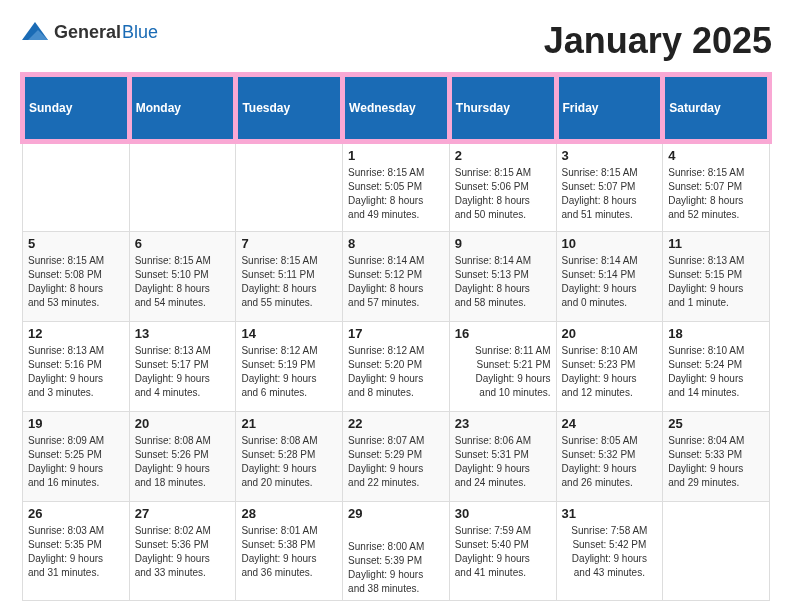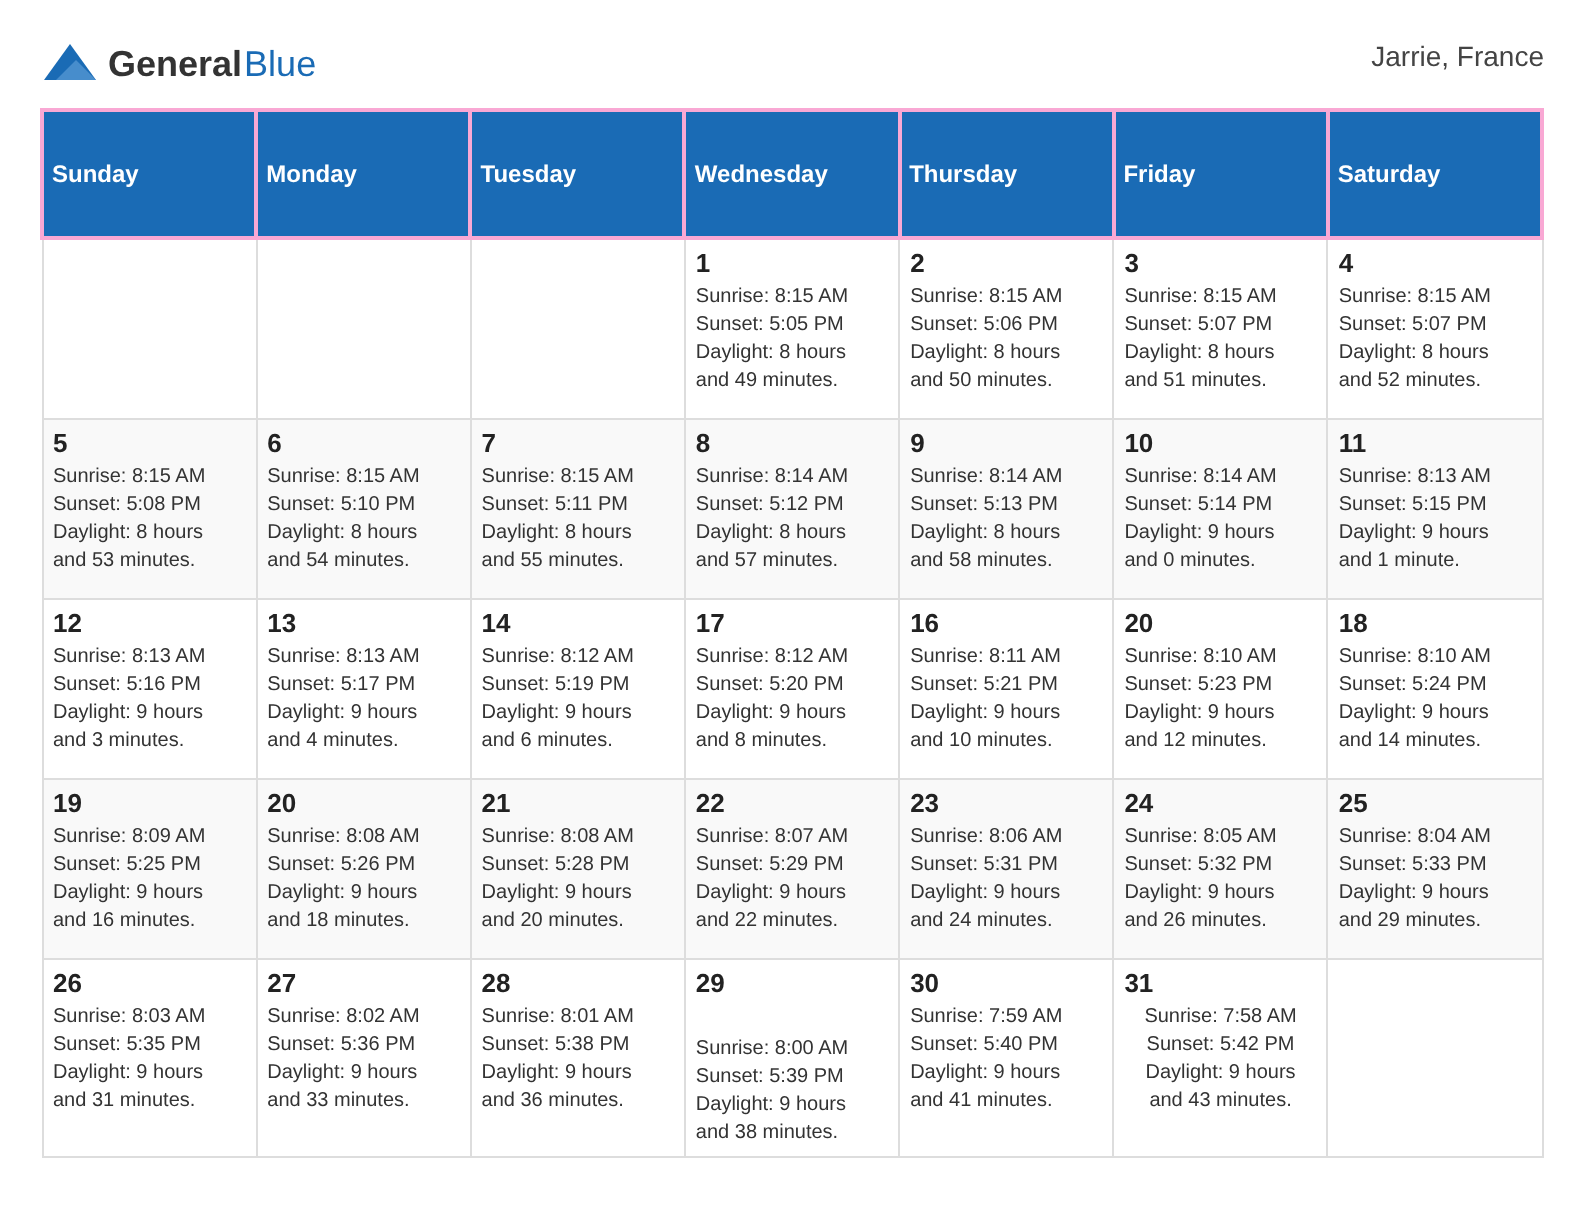--- a/index.html
+++ b/index.html
@@ -52,21 +52,21 @@
       border-collapse: collapse;
       table-layout: fixed;
     }
     th {
       background-color: #1a6bb5;
       color: white;
       padding: 24px 4px;
       font-size: 12px;
       font-weight: bold;
       text-align: left;
-      border: 2px solid #f9a8d4;
+      border: 5px solid #f9a8d4;
       margin-left: 34px;
     }
     td {
       vertical-align: top;
       border: 1px solid #ddd;
       padding: 4px 5px;
       font-size: 10.5px;
       color: #333;
       height: 90px;
       background: #fff;
@@ -105,21 +105,21 @@
       <polygon points="18,10 28,20 8,20" fill="#5b9bd5" opacity="0.7"></polygon>
     </svg>
     <div>
       <div style="display:flex; align-items:baseline; gap:1px;">
         <span class="logo-text-general">General</span>
         <span class="logo-text-blue">Blue</span>
       </div>
     </div>
   </div>
   <div class="title-area">
-    <div class="location">Jarrie, France</div>
+    <div class="month-title">January 2025</div>
   </div>
 </div>
 
 <table>
   <thead>
     <tr>
 
     <th>Sunday</th>
         <th>Monday</th>
         <th>Tuesday</th>
@@ -238,21 +238,21 @@
         </td>
         <td>
           <div class="day-number">17</div>
           <div class="day-info" style="white-space: pre-line;">Sunrise: 8:12 AM
 Sunset: 5:20 PM
 Daylight: 9 hours
 and 8 minutes.</div>
         </td>
         <td>
           <div class="day-number">16</div>
-          <div class="day-info" style="white-space: pre-line;">Sunrise: 8:11 AM
+          <div class="day-info" style="white-space: pre-line; text-align: right;">Sunrise: 8:11 AM
 Sunset: 5:21 PM
 Daylight: 9 hours
 and 10 minutes.</div>
         </td>
         <td>
           <div class="day-number">20</div>
           <div class="day-info" style="white-space: pre-line;">Sunrise: 8:10 AM
 Sunset: 5:23 PM
 Daylight: 9 hours
 and 12 minutes.</div>

